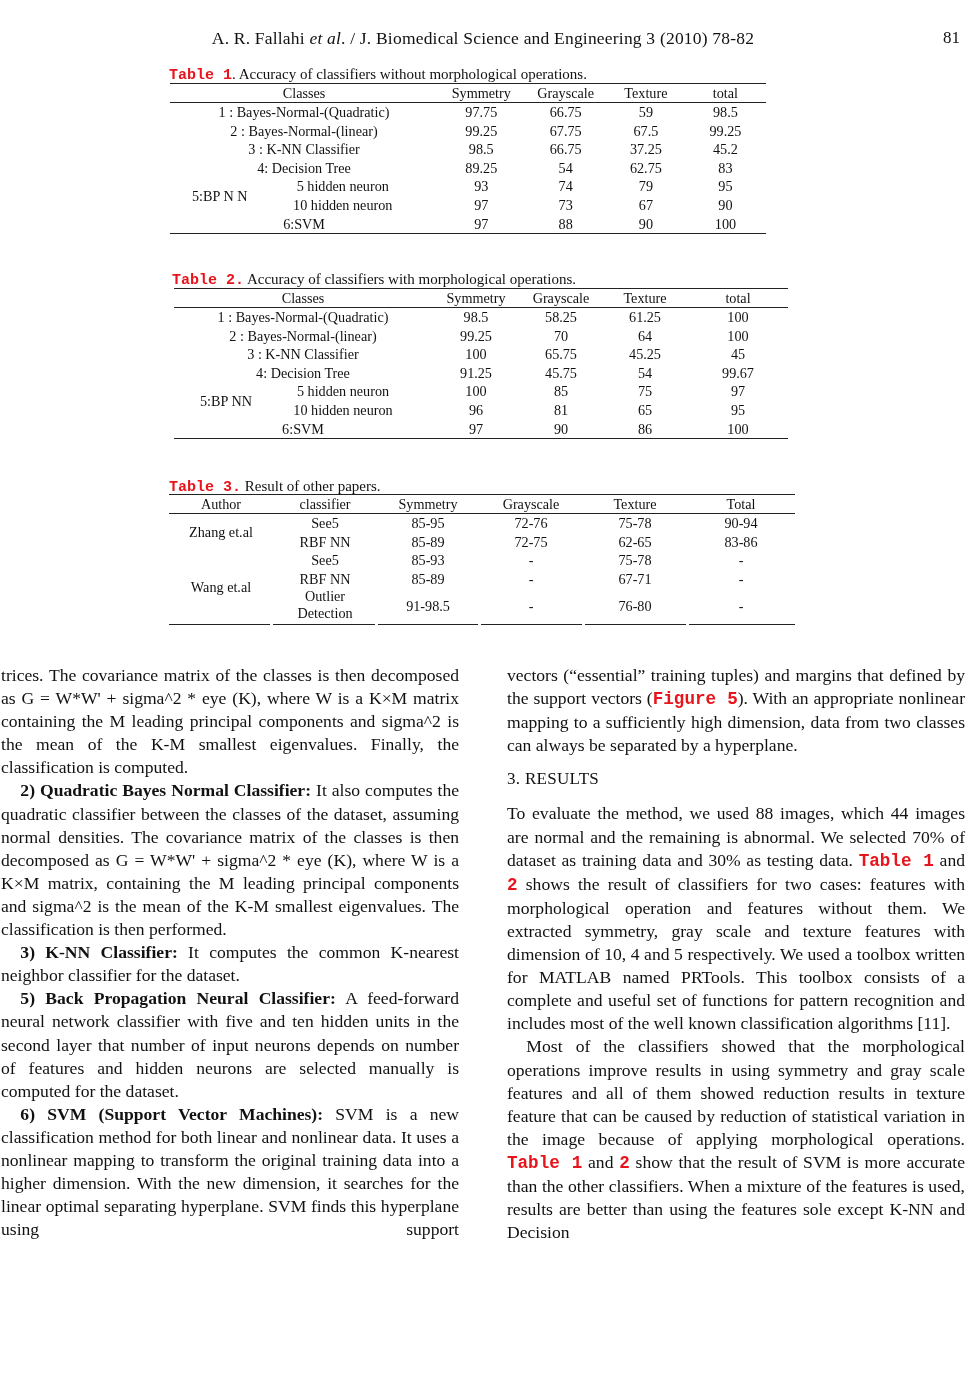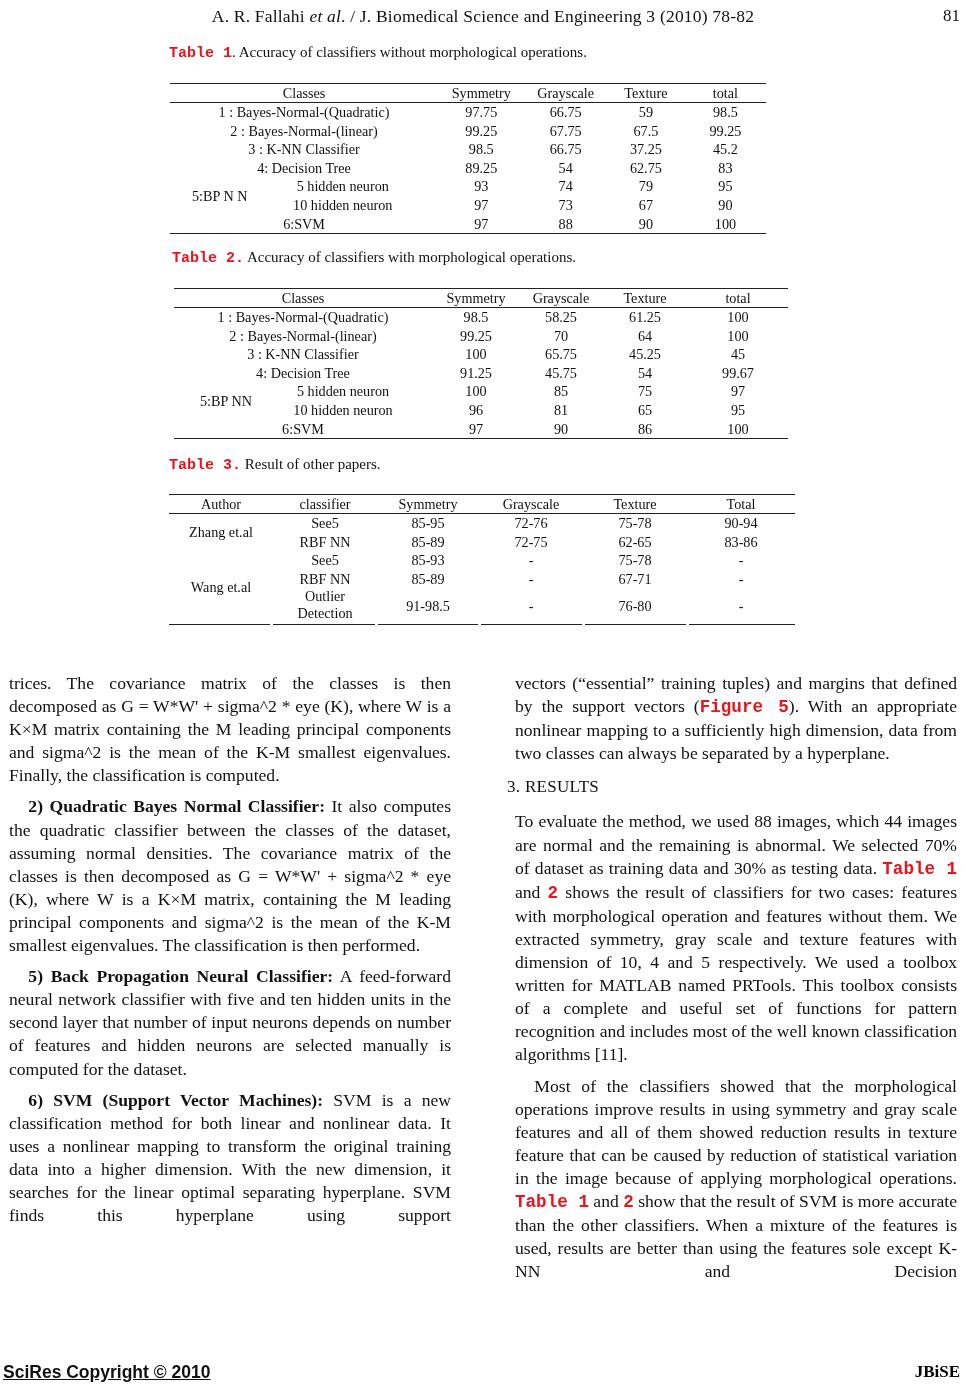--- a/index.html
+++ b/index.html
@@ -1,18 +1,18 @@
 <!DOCTYPE html>
 <html><head>
 <meta charset="utf-8">
 <style>
   html, body { margin: 0; padding: 0; background: #ffffff; }
   body { width: 966px; height: 1386px; position: relative; overflow: hidden;
          font-family: "Liberation Serif", "DejaVu Serif", serif; color: #111; }
-  .abs { position: absolute; }
+  .abs { position: absolute; margin-top: 22px; }
   .red { color: #e8141c; font-family: Liberation Mono, monospace; }
   .bold { font-weight: bold; }
 
   
   .running-head { top: 6px; left: 0; width: 966px; text-align: center; font-size: 17.5px; letter-spacing: 0.2px; }
   .running-head i { font-style: italic; }
   .page-num { top: 6px; right: 6px; font-size: 17px; }
 
   
   .caption { font-size: 15px; white-space: nowrap; }
@@ -22,21 +22,21 @@
   table.dt td, table.dt th { padding: 0; text-align: center; font-weight: normal; white-space: nowrap; vertical-align: middle; }
   table.dt thead th { border-top: 1.2px solid #222; border-bottom: 1.2px solid #222; height: 18px; line-height: 17px; }
   table.dt tbody tr:last-child td { border-bottom: 1.6px solid #222; }
   table.dt tbody td { height: 18.6px; }
 
   #t3 tbody tr:last-child td { border-bottom: none; }
   .t3-bottom { position: absolute; height: 0; border-top: 1.6px solid #222; }
 
   
   .col { position: absolute; font-size: 17.6px; line-height: 23.1px; text-align: justify; }
-  .col p { margin: 8px; }
+  .col p { margin: 0; }
   .col p.indent { text-indent: 1.1em; }
   .heading { font-weight: normal; font-size: 17px; margin: 10px 0 12px 0 !important; letter-spacing: 0.3px; }
 
   
   .footer-left { top: 1362px; left: 3px; font-family: "Liberation Sans", "DejaVu Sans", sans-serif; font-weight: bold; font-size: 17.5px; text-decoration: underline; }
   .footer-right { top: 1362px; right: 6px; font-weight: bold; font-size: 17px; color: #000000; }
 </style>
 </head>
 <body>
 
@@ -264,20 +264,21 @@
 <div class="t3-bottom" style="top:624px; left:169px; width:101px;"></div>
 <div class="t3-bottom" style="top:624px; left:273px; width:102px;"></div>
 <div class="t3-bottom" style="top:624px; left:378px; width:100px;"></div>
 <div class="t3-bottom" style="top:624px; left:481px; width:101px;"></div>
 <div class="t3-bottom" style="top:624px; left:585px; width:101px;"></div>
 <div class="t3-bottom" style="top:624px; left:689px; width:106px;"></div>
 
 <div class="col" style="top:664px; left:1px; width:458px;">
   <p>trices. The covariance matrix of the classes is then decomposed as G = W*W' + sigma^2 * eye (K), where W is a K×M matrix containing the M leading principal components and sigma^2 is the mean of the K-M smallest eigenvalues. Finally, the classification is computed.</p>
   <p class="indent"><span class="bold">2) Quadratic Bayes Normal Classifier:</span><span> It also computes the quadratic classifier between the classes of the dataset, assuming normal densities. The covariance matrix of the classes is then decomposed as G = W*W' + sigma^2 * eye (K), where W is a K×M matrix, containing the M leading principal components and sigma^2 is the mean of the K-M smallest eigenvalues. The classification is then performed.</span></p>
+  <p class="indent"><span class="bold">3) K-NN Classifier:</span><span> It computes the common K-nearest neighbor classifier for the dataset.</span></p>
   <p class="indent"><span class="bold">5) Back Propagation Neural Classifier:</span><span> A feed-forward neural network classifier with five and ten hidden units in the second layer that number of input neurons depends on number of features and hidden neurons are selected manually is computed for the dataset.</span></p>
   <p class="indent" style="text-align-last: justify;"><span class="bold">6) SVM (Support Vector Machines):</span><span> SVM is a new classification method for both linear and nonlinear data. It uses a nonlinear mapping to transform the original training data into a higher dimension. With the new dimension, it searches for the linear optimal separating hyperplane. SVM finds this hyperplane using support</span></p>
 </div>
 
 <div class="col" style="top:664px; left:507px; width:458px;">
   <p><span>vectors (“essential” training tuples) and margins that defined by the support vectors (</span><span class="red bold">Figure 5</span><span>). With an appropriate nonlinear mapping to a sufficiently high dimension, data from two classes can always be separated by a hyperplane.</span></p>
   <p class="heading">3. RESULTS</p>
   <p><span>To evaluate the method, we used 88 images, which 44 images are normal and the remaining is abnormal. We selected 70% of dataset as training data and 30% as testing data. </span><span class="red bold">Table 1</span><span> and </span><span class="red bold">2</span><span> shows the result of classifiers for two cases: features with morphological operation and features without them. We extracted symmetry, gray scale and texture features with dimension of 10, 4 and 5 respectively. We used a toolbox written for MATLAB named PRTools. This toolbox consists of a complete and useful set of functions for pattern recognition and includes most of the well known classification algorithms [11].</span></p>
   <p class="indent" style="text-align-last: justify;"><span>Most of the classifiers showed that the morphological operations improve results in using symmetry and gray scale features and all of them showed reduction results in texture feature that can be caused by reduction of statistical variation in the image because of applying morphological operations. </span><span class="red bold">Table 1</span><span> and </span><span class="red bold">2</span><span> show that the result of SVM is more accurate than the other classifiers. When a mixture of the features is used, results are better than using the features sole except K-NN and Decision</span></p>
 </div>

